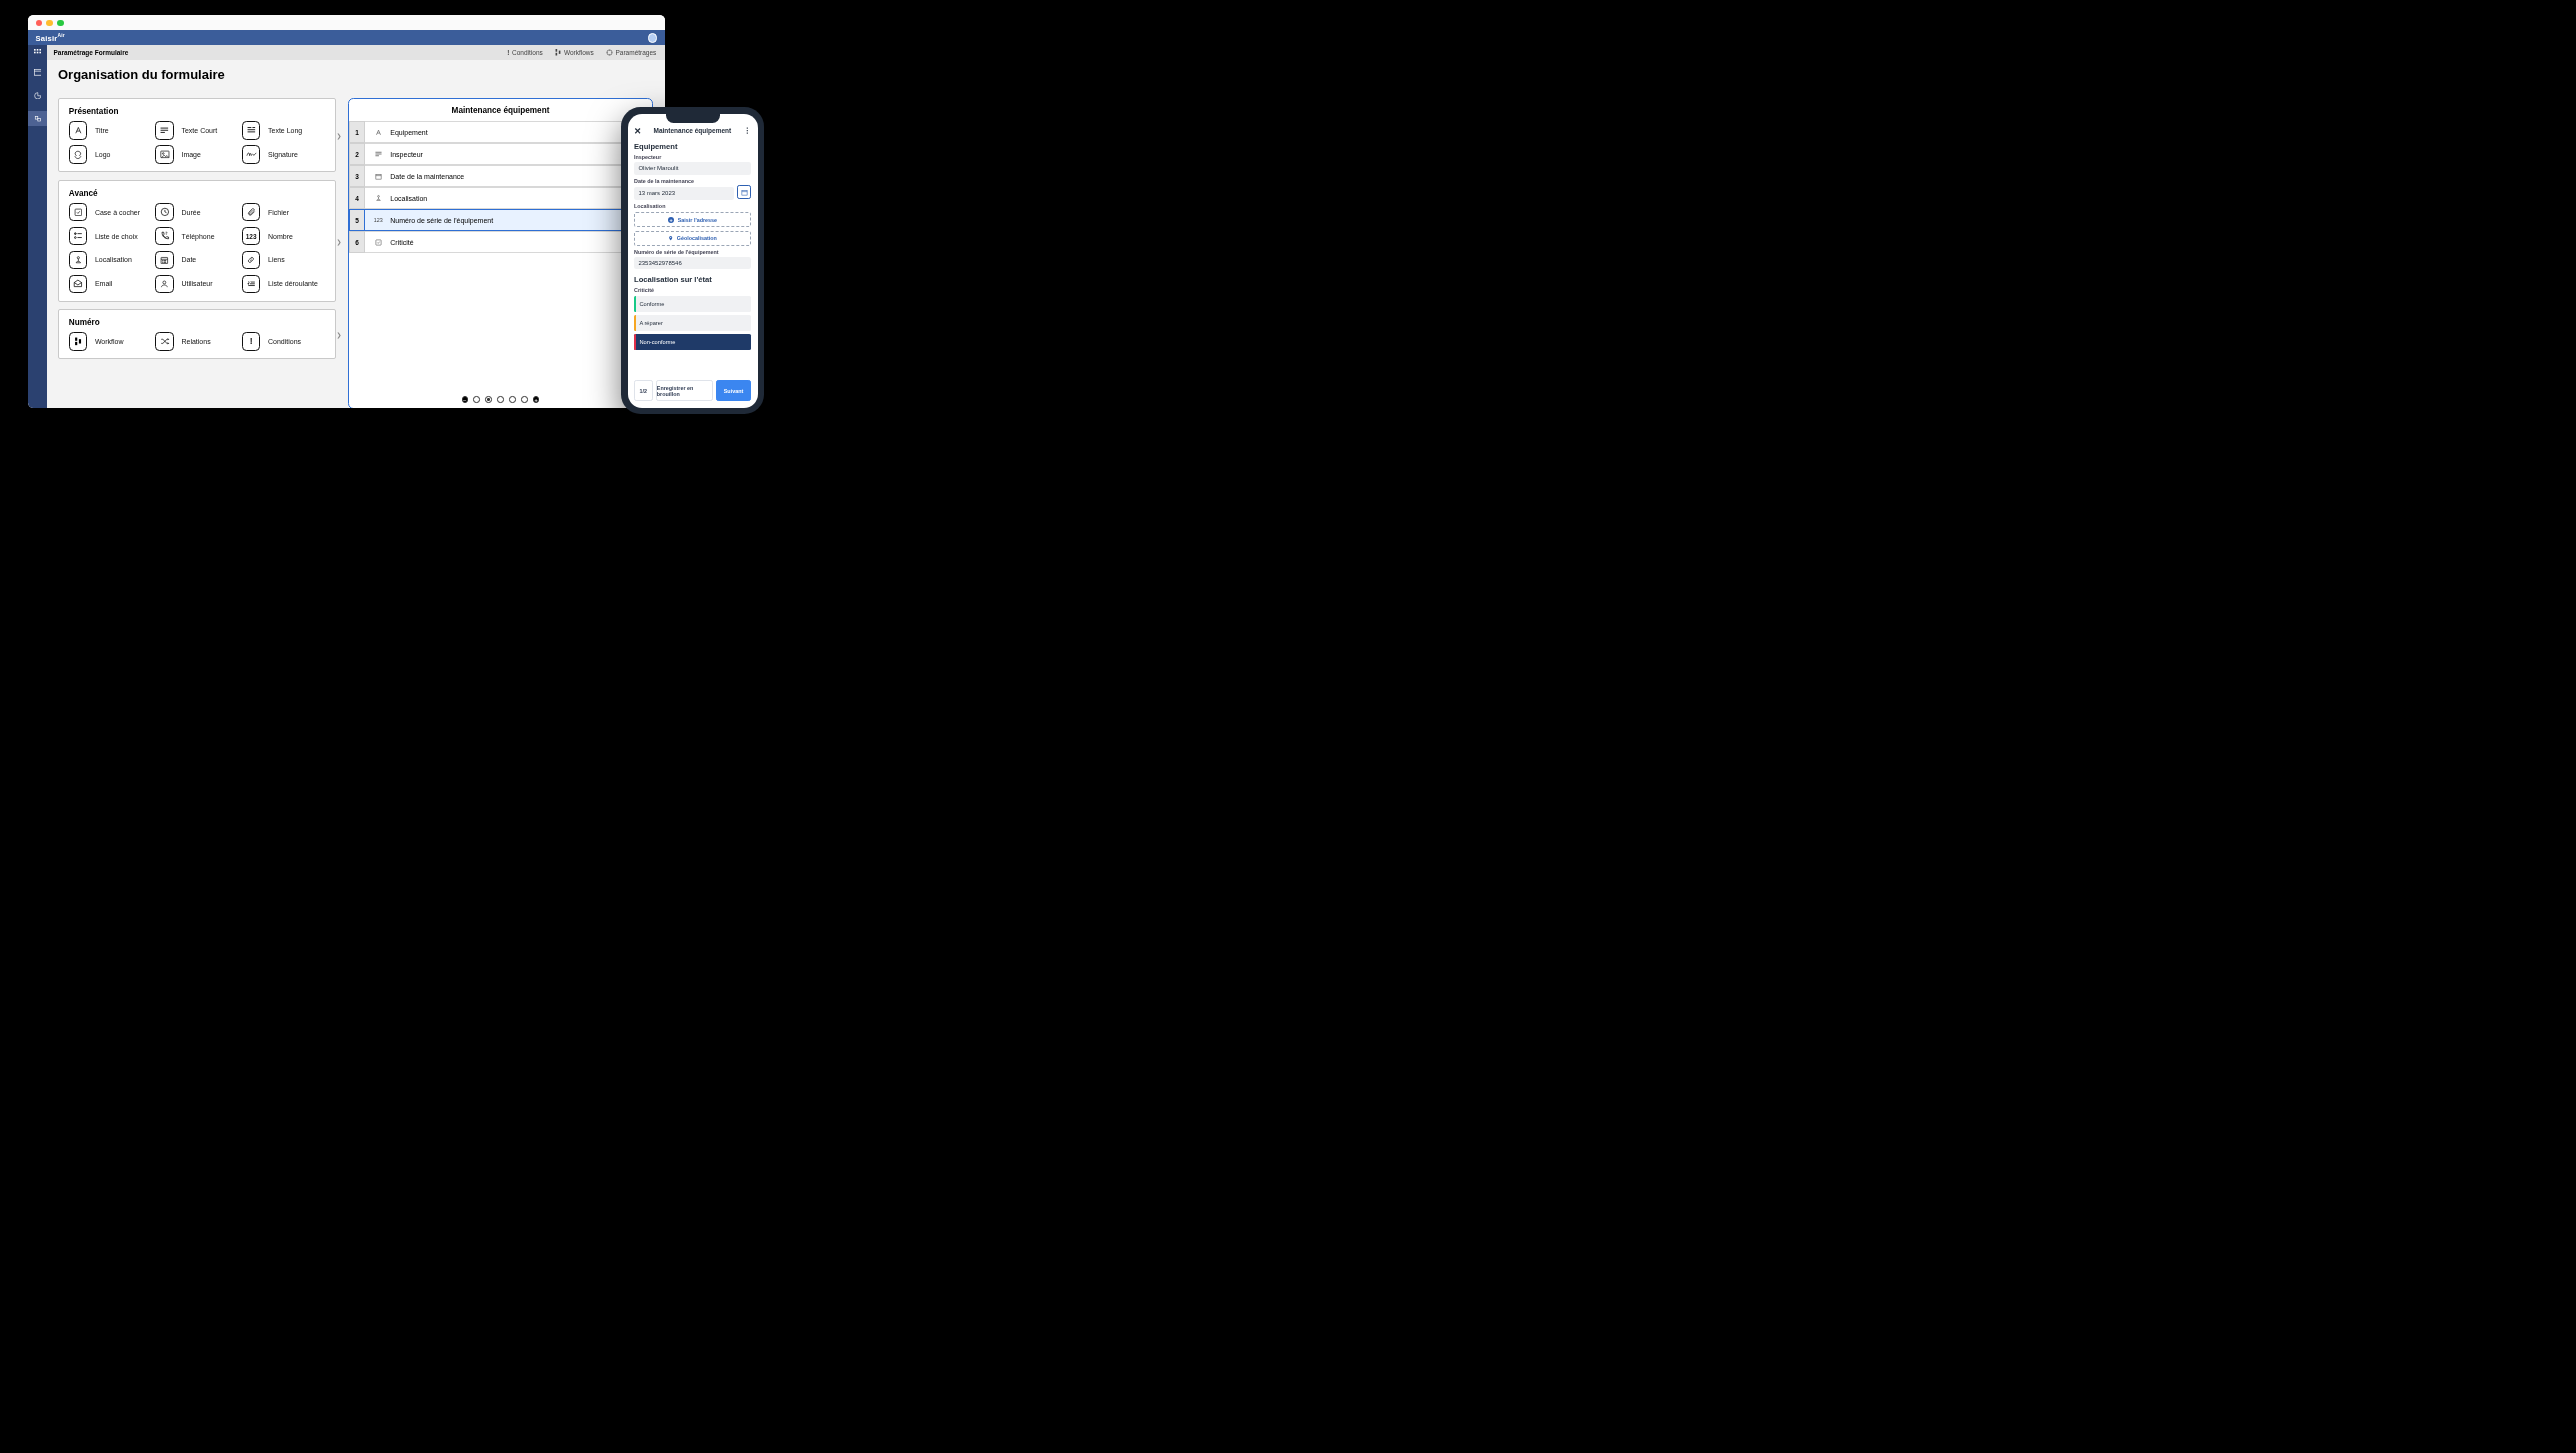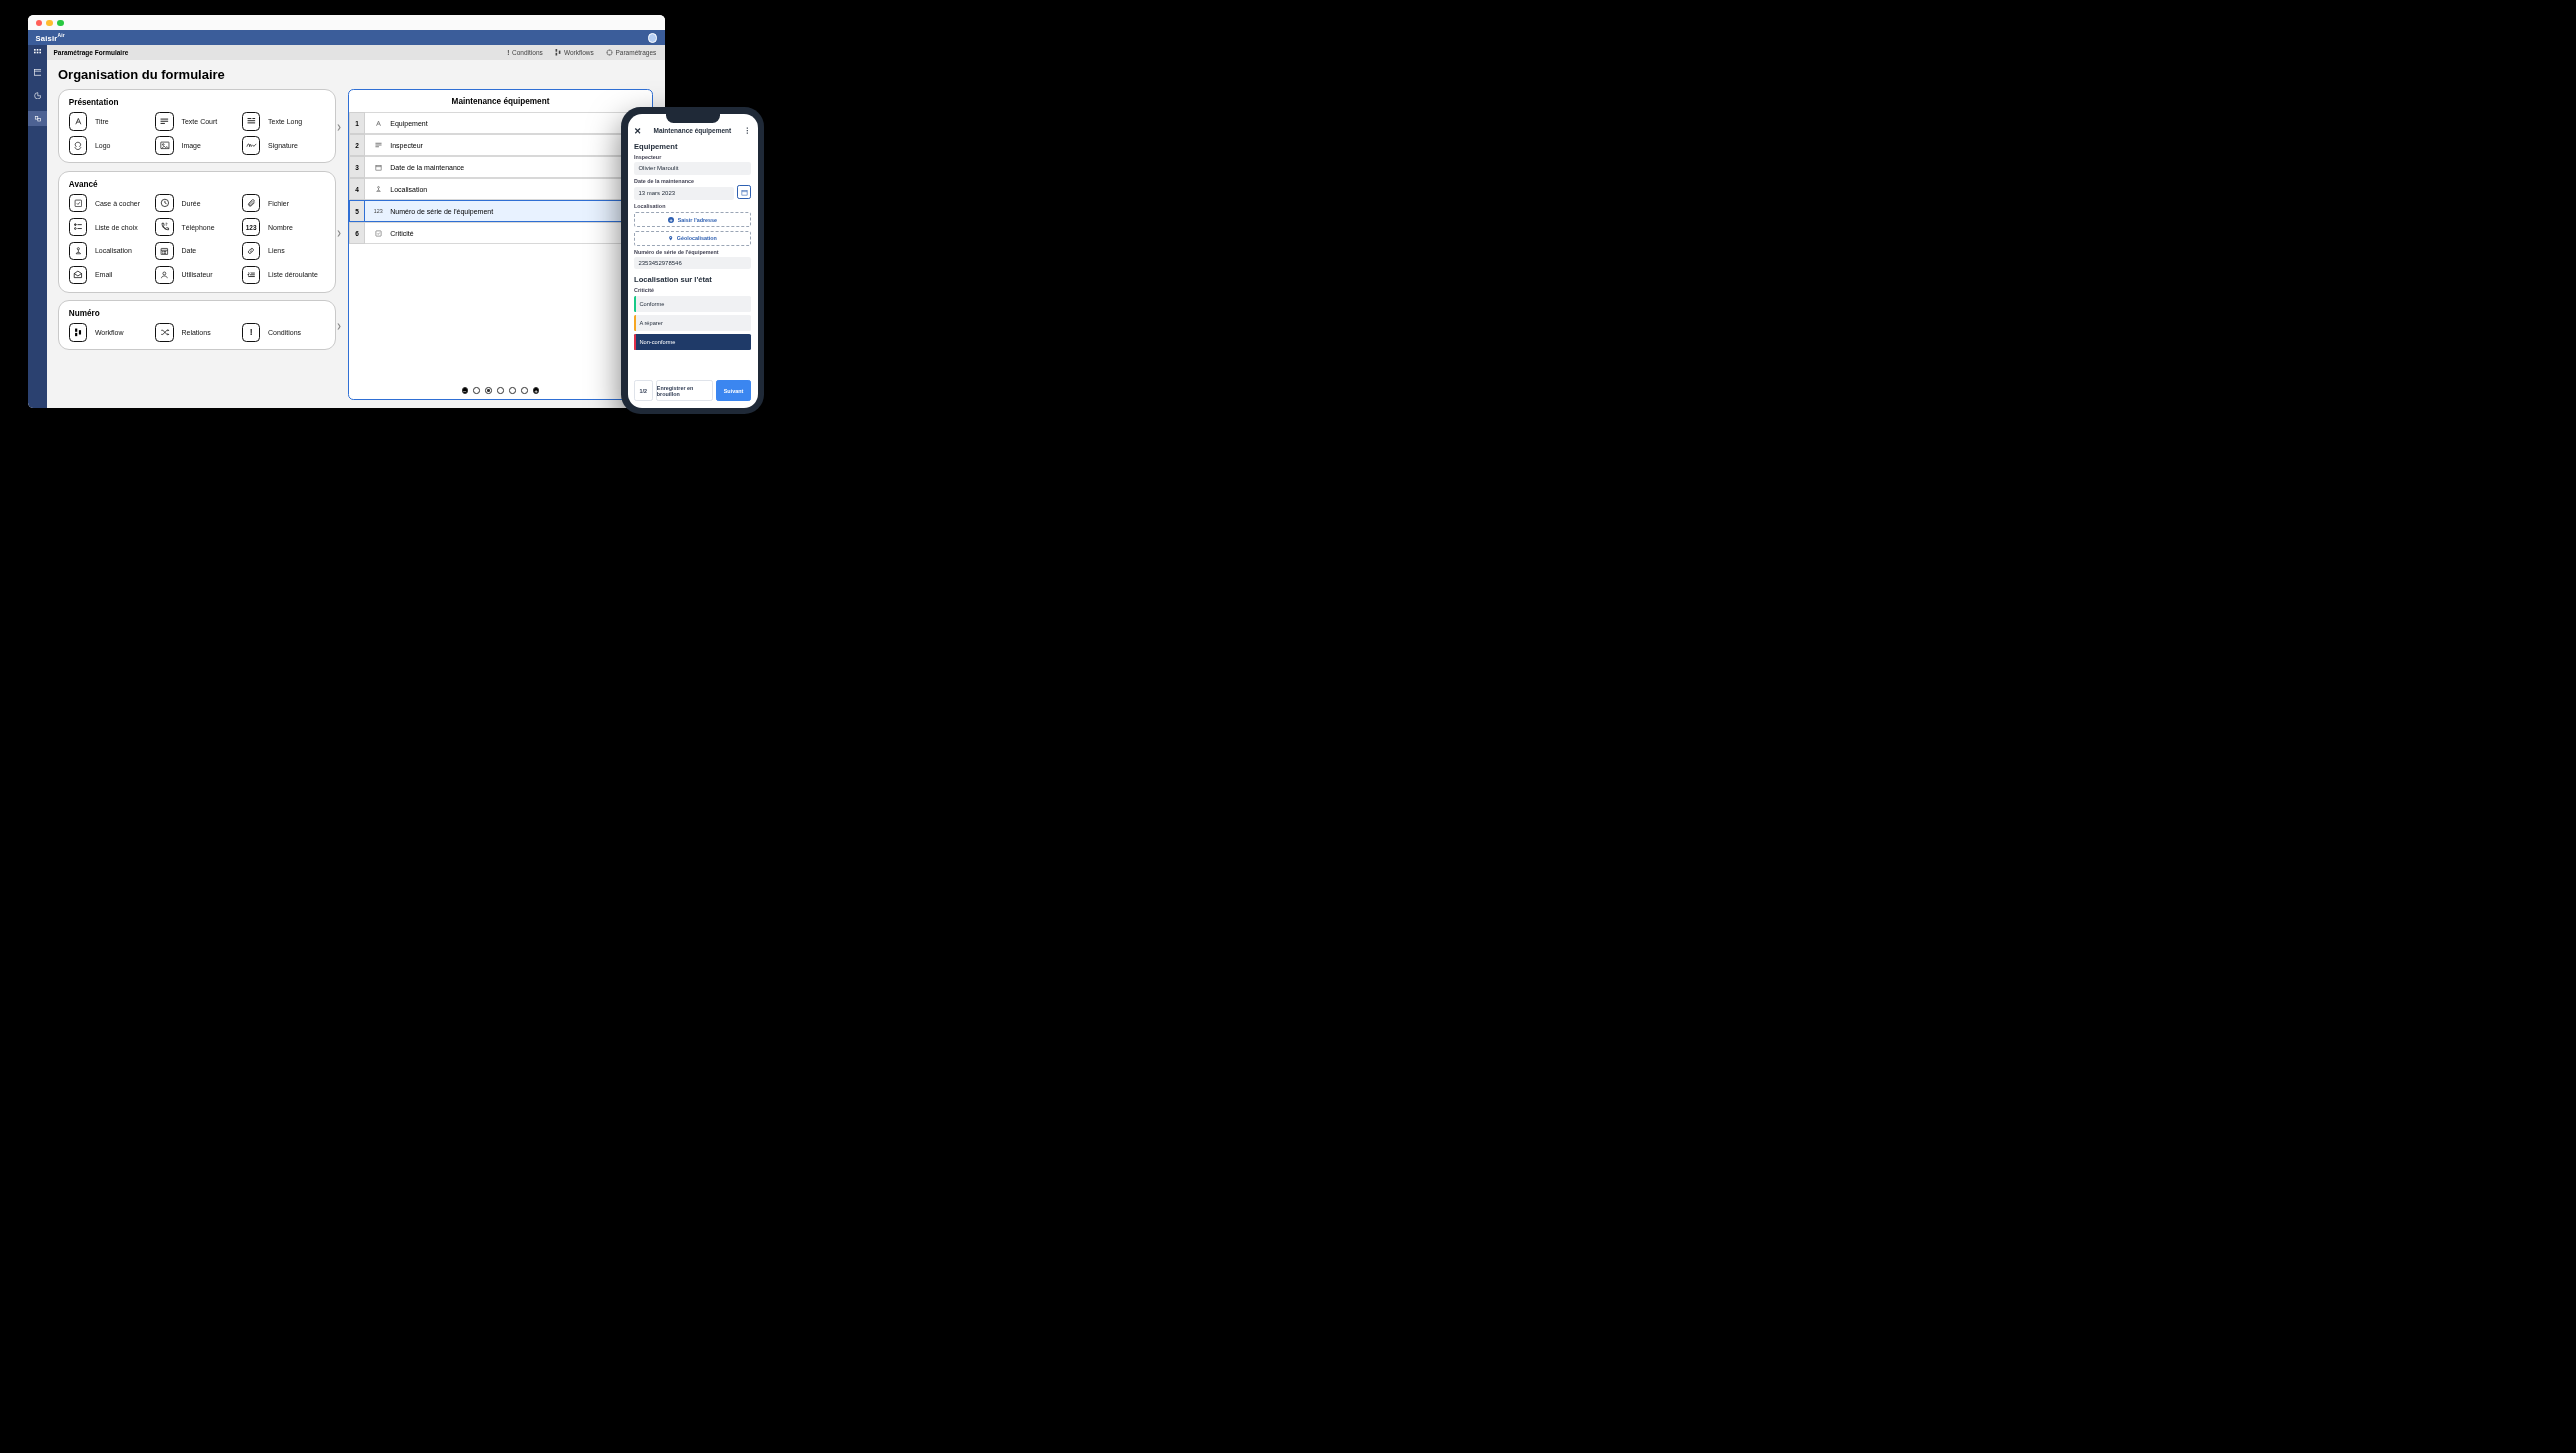--- a/index.html
+++ b/index.html
@@ -19,25 +19,25 @@
   .ribbon-title { background:#e3e3e3; flex:1; height:100%; display:flex; align-items:center; padding:0 6.5px; font-weight:600;}
   .ribbon-actions { background:#e3e3e3; height:100%; display:flex; align-items:center; gap:12px; padding:0 8.7px; color:#444;}
   .ribbon-actions .item{display:flex;align-items:center;gap:2.7px;}
 
   .body { display:flex; height:calc(100% - 45px); }
   .sidebar { width:19px; background:#2b4170; display:flex; flex-direction:column; align-items:center; padding-top:5.4px; gap:7.6px; color:#fff;}
   .sidebar .sbicon{width:19px;height:15.2px;display:flex;align-items:center;justify-content:center;}
   .sidebar .sbicon.active{background:#4d6293;}
 
   .main { flex:1; background:#f3f3f3; padding:7.6px 11px; overflow:hidden; }
-  .page-title{font-size:13px;font-weight:700;margin-bottom:7px;}
+  .page-title{font-size:13px;font-weight:700;margin-bottom:16px;}
   .cols{display:flex;gap:12px;height:calc(100% - 22px);}
 
   .left{width:278px;display:flex;flex-direction:column;gap:7.6px;}
-  .card{background:#fff;border:0.5px solid #c9c9c9;border-radius:11px;padding:7.6px 9.8px;position:relative;}
+  .card{background:#fff;border:0.5px solid #c9c9c9;border-radius:2px;padding:7.6px 9.8px;position:relative;}
   .card-title{font-size:8.2px;font-weight:700;margin-bottom:5.4px;}
   .widgets{display:grid;grid-template-columns:repeat(3,1fr);gap:5.4px 3.3px;}
   .widget{display:flex;align-items:center;gap:7.6px;font-size:7px;color:#111;}
   .wicon{width:18.5px;height:18.5px;border:0.8px solid #111;border-radius:4.4px;display:flex;align-items:center;justify-content:center;flex-shrink:0;}
   .card .chev{position:absolute;right:-6.5px;top:50%;transform:translateY(-50%);color:#888;font-size:6px;}
 
   .right{flex:1;max-width:305px;}
   .preview{background:#fff;border:1.1px solid #2f6fd4;border-radius:5.4px;height:100%;display:flex;flex-direction:column;overflow:hidden;}
   .preview-title{text-align:center;font-weight:700;font-size:8.2px;padding:6.5px 0;}
   .rows{flex:1;}

